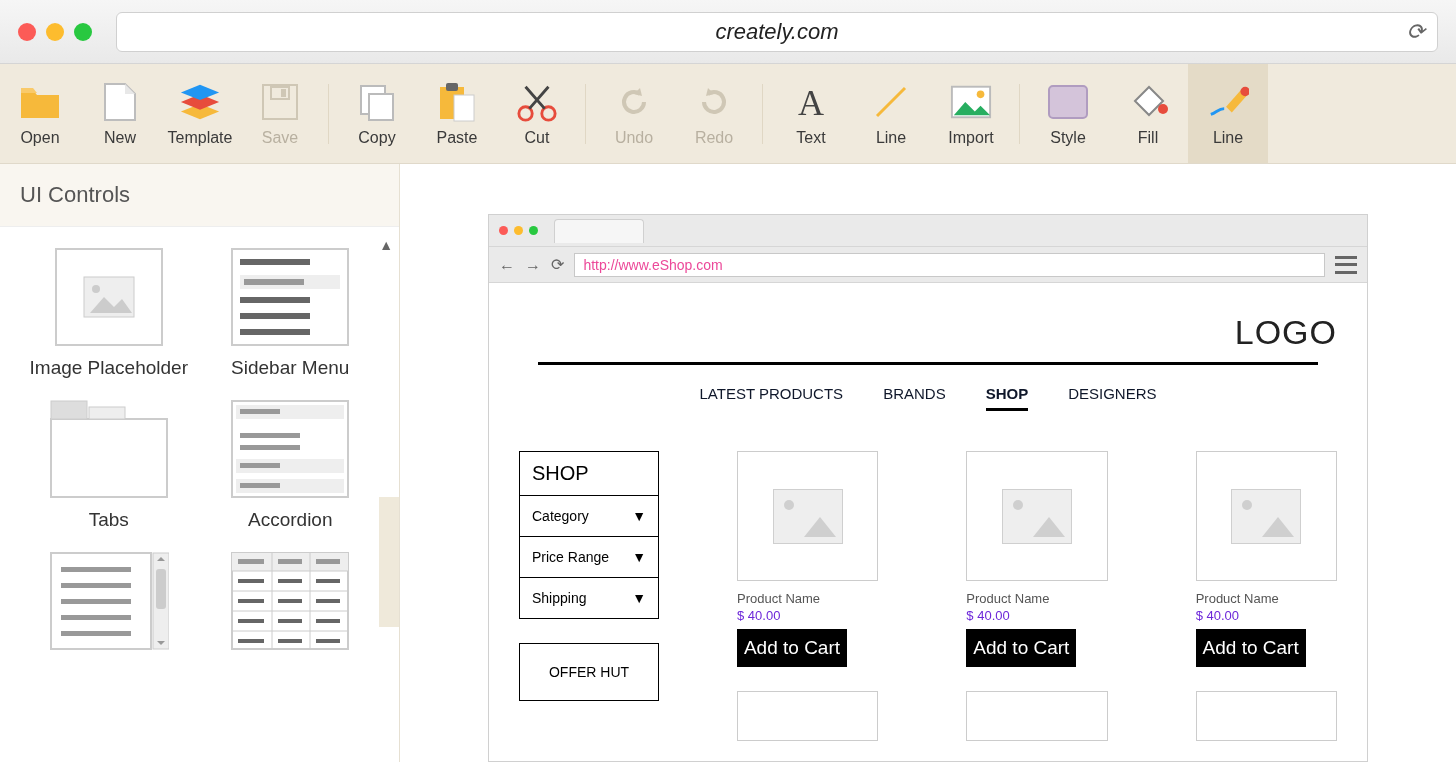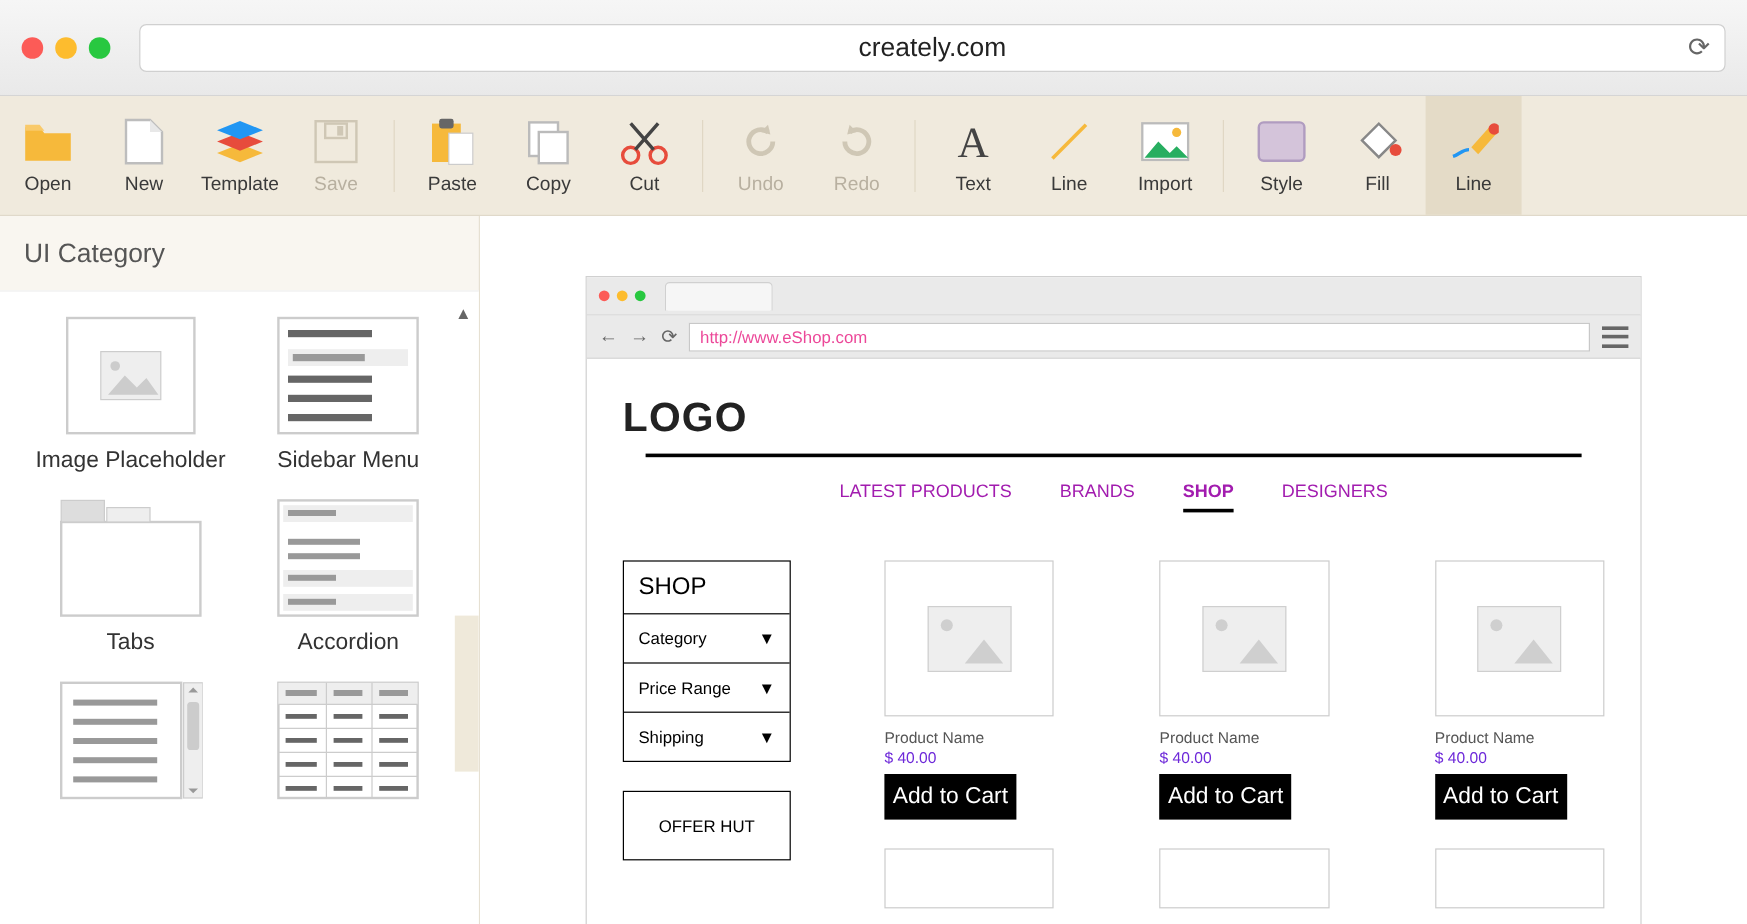--- a/index.html
+++ b/index.html
@@ -1,25 +1,26 @@
 <!DOCTYPE html>
 <html><head>
 <meta charset="utf-8">
 <style>
 * { box-sizing: border-box; margin: 0; padding: 0; }
 body { font-family: "Helvetica Neue", Arial, sans-serif; background: #fff; overflow: hidden; }
 
 
 .browser-chrome {
-  height: 80px;
+  height: 64px;
   background: linear-gradient(#f6f6f6, #e9e9e9);
   border-bottom: 1px solid #d5d5d5;
   display: flex;
   align-items: center;
   padding: 0 18px;
+  font-style: italic;
 }
 .traffic-lights { display: flex; gap: 10px; margin-right: 24px; }
 .dot { width: 18px; height: 18px; border-radius: 50%; }
 .dot.red { background: #fc5b57; }
 .dot.yellow { background: #fdbc2e; }
 .dot.green { background: #28c840; }
 .url-bar {
   flex: 1;
   height: 40px;
   background: #fff;
@@ -111,23 +112,23 @@
 }
 .mock-addr .nav-ico { color:#666; font-size:16px; }
 .mock-url-input {
   flex:1; height:24px; background:#fff; border:1px solid #c8c8c8;
   font-size:14px; padding:0 8px; display:flex;align-items:center; color:#ec4899;
 }
 .hamburger { width:22px;height:18px; display:flex;flex-direction:column;justify-content:space-between;}
 .hamburger span{height:3px;background:#666;}
 
 .mock-body { padding: 30px 30px 20px; }
-.logo { text-align:left; font-size:34px; font-weight:700; letter-spacing:1px; color:#222;}
+.logo { text-align:right; font-size:34px; font-weight:400; letter-spacing:1px; color:#222;}
 .logo-underline { height:3px; background:#000; margin: 10px auto 20px; width: 780px;}
-.mock-nav { display:flex; justify-content:center; gap:40px; font-size:15px; color:#a21caf;}
+.mock-nav { display:flex; justify-content:center; gap:40px; font-size:15px; color:#0f172a;}
 .mock-nav span { padding-bottom:6px; }
 .mock-nav span.active { border-bottom:3px solid #000; font-weight:600;}
 
 .shop-area { display:flex; gap:30px; margin-top:40px;}
 .shop-side { width:140px; }
 .shop-box { border:1px solid #000; }
 .shop-title { padding:10px 12px; font-size:20px; border-bottom:1px solid #000;}
 .shop-row { padding:12px; font-size:14px; border-bottom:1px solid #000; display:flex;justify-content:space-between;align-items:center;}
 .shop-row:last-child{border-bottom:none;}
 .offer-box { border:1px solid #000; margin-top:24px; padding: 20px 0; text-align:center; font-size:14px;}
@@ -196,39 +197,39 @@
           <rect x="20" y="6" width="5" height="8" fill="#cfc7b5"></rect>
         </svg>
     </div>
     <span>Save</span>
   </div>
 
   <div class="tool-sep"></div>
 
   <div class="tool-btn">
     <div class="tool-icon">
+      <svg width="40" height="40" viewBox="0 0 40 40">
+          <rect x="4" y="4" width="24" height="28" fill="#fff" stroke="#bbb" stroke-width="2"></rect>
+          <rect x="12" y="12" width="24" height="26" fill="#fff" stroke="#bbb" stroke-width="2"></rect>
+        </svg>
+    </div>
+    <span>Copy</span>
+  </div>
+  <div class="tool-btn">
+    <div class="tool-icon">
       <svg width="42" height="42" viewBox="0 0 42 42">
           <rect x="4" y="6" width="24" height="32" fill="#f6b93b"></rect>
           <rect x="10" y="2" width="12" height="8" rx="2" fill="#666"></rect>
           <rect x="18" y="14" width="20" height="26" fill="#fff" stroke="#ccc"></rect>
         </svg>
     </div>
     <span>Paste</span>
   </div>
   <div class="tool-btn">
     <div class="tool-icon">
-      <svg width="40" height="40" viewBox="0 0 40 40">
-          <rect x="4" y="4" width="24" height="28" fill="#fff" stroke="#bbb" stroke-width="2"></rect>
-          <rect x="12" y="12" width="24" height="26" fill="#fff" stroke="#bbb" stroke-width="2"></rect>
-        </svg>
-    </div>
-    <span>Copy</span>
-  </div>
-  <div class="tool-btn">
-    <div class="tool-icon">
       <svg width="44" height="40" viewBox="0 0 44 40">
           <circle cx="10" cy="32" r="7" fill="none" stroke="#e74c3c" stroke-width="3"></circle>
           <circle cx="34" cy="32" r="7" fill="none" stroke="#e74c3c" stroke-width="3"></circle>
           <path d="M14 27L34 4M30 27L10 4" stroke="#444" stroke-width="3" fill="none"></path>
         </svg>
     </div>
     <span>Cut</span>
   </div>
 
   <div class="tool-sep"></div>
@@ -307,21 +308,21 @@
           <path d="M20 24L36 6l6 6-16 18z" fill="#f6b93b"></path>
           <circle cx="40" cy="8" r="5" fill="#e74c3c"></circle>
         </svg>
     </div>
     <span>Line</span>
   </div>
 </div>
 
 <div class="main">
   <div class="sidebar">
-    <div class="sidebar-title">UI Category</div>
+    <div class="sidebar-title">UI Controls</div>
     <div class="controls-panel">
       <div class="scroll-arrow">▲</div>
       <div class="scroll-track"></div>
       <div class="controls-grid">
         <div class="ctrl-item">
           <div class="ctrl-thumb">
             <svg width="110" height="100">
                 <rect x="2" y="2" width="106" height="96" fill="#fff" stroke="#ccc" stroke-width="2"></rect>
                 <rect x="30" y="30" width="50" height="40" fill="#eee" stroke="#ccc"></rect>
                 <circle cx="42" cy="42" r="4" fill="#ccc"></circle>

